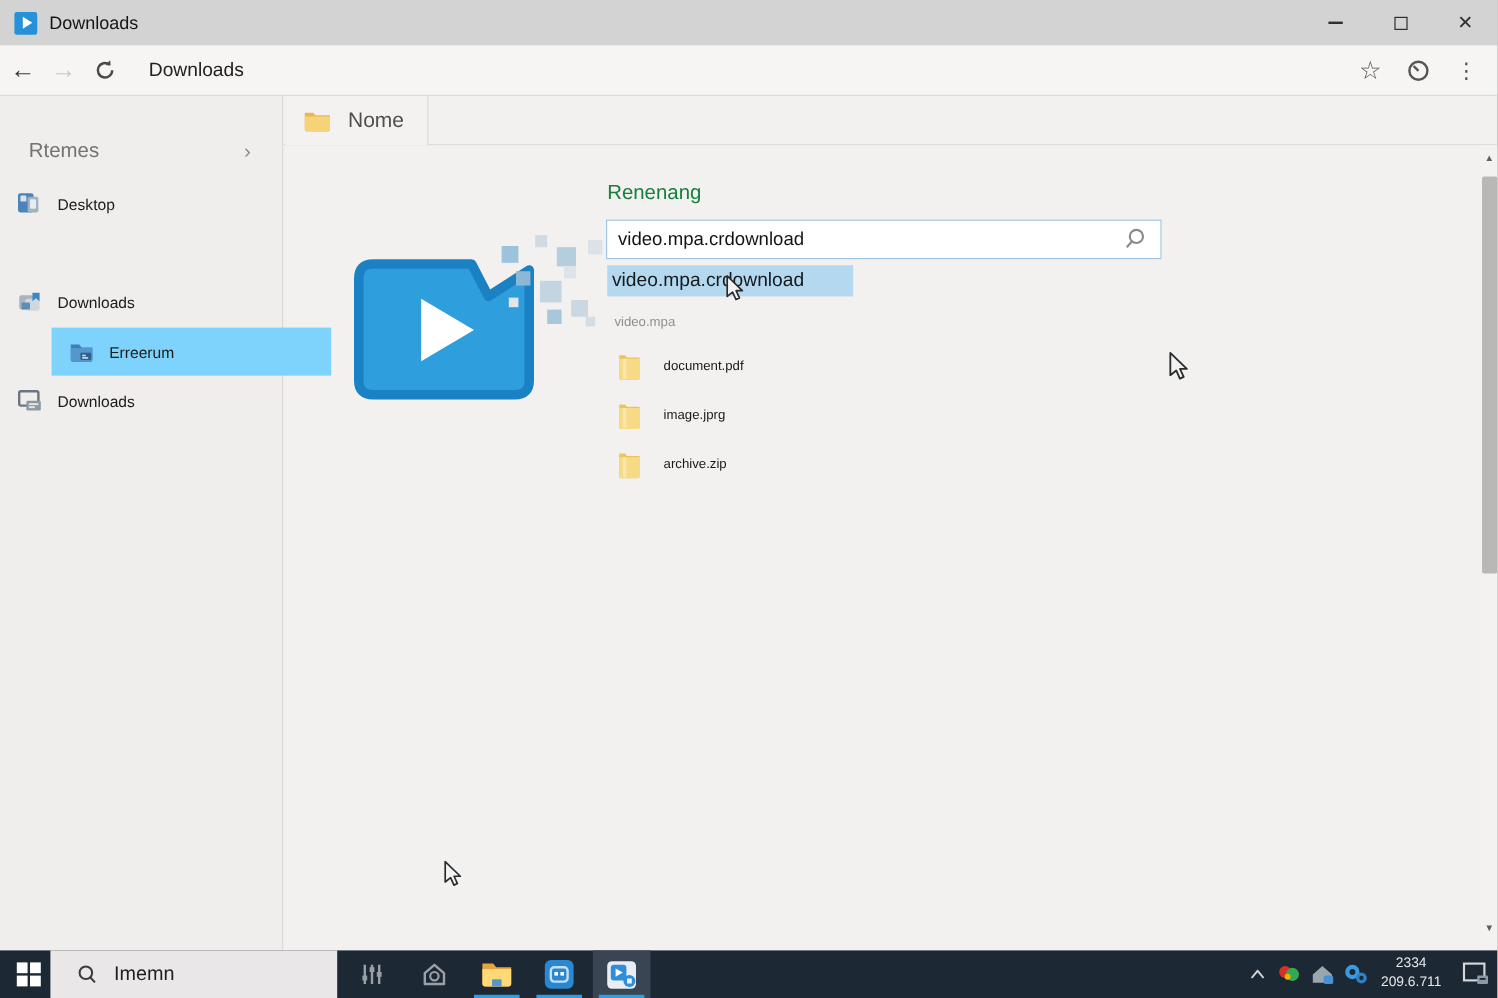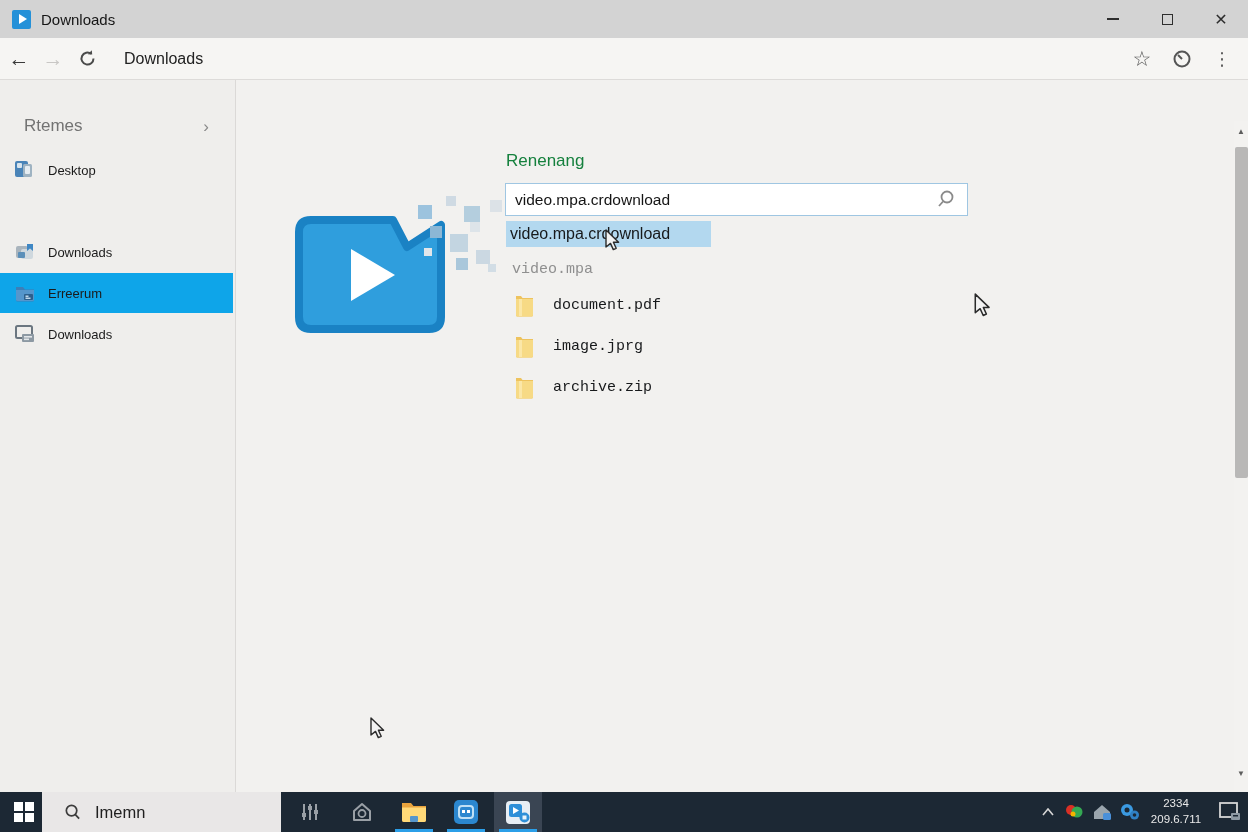--- a/index.html
+++ b/index.html
@@ -27,42 +27,42 @@
   .toolbar-right { position:absolute; right:6px; top:0; height:42px; display:flex; align-items:center; }
   .tb-cell { width:40px; height:42px; display:flex; align-items:center; justify-content:center; color:#555; }
   .star-glyph { font-size:21px; color:#555; }
   .menu-glyph { font-size:18px; color:#555; letter-spacing:0; }
 
   
   .sidebar { position:absolute; left:0; top:80px; width:236px; height:712px; background:#efeeec; border-right:1px solid #dbd9d7; }
   .sb-header { position:absolute; left:24px; top:36px; font-size:17px; color:#737373; }
   .sb-chevron { position:absolute; right:26px; top:37px; font-size:17px; color:#8a8a8a; }
   .sb-item { position:absolute; left:0; width:233px; height:40px; display:flex; align-items:center; }
-  .sb-item.selected { background:#0ea5e9; }
+  .sb-item.selected { background:#7dd3fc;margin-left:43px; }
   .sb-icon { width:24px; height:24px; margin-left:13px; flex:0 0 auto; }
   .sb-label { margin-left:11px; font-size:13px; color:#1b1b1b; }
 
   
   .tabrow { position:absolute; left:236px; top:80px; width:1012px; height:41px; border-bottom:1px solid #dedcda; }
   .tab { position:absolute; left:2px; top:0; width:119px; height:41px; background:#f3f2f0; border-right:1px solid #dedcda; display:flex; align-items:center; }
   .tab-label { margin-left:14px; font-size:17.5px; color:#4e4e4e; }
 
   
   .rename-heading { position:absolute; left:506px; top:151px; font-size:17px; color:#15803d; }
   .rename-input { position:absolute; left:505px; top:183px; width:463px; height:33px; background:#fff; border:1px solid #9fc6e2; font-size:15.5px; color:#141414; padding:0 36px 0 9px; font-family:inherit; }
   .input-search-icon { position:absolute; left:936px; top:189px; }
 
   
   .file-hl { position:absolute; left:506px; top:221px; width:205px; height:26px; background:#b3d8ef; display:flex; align-items:center; }
   .file-hl .fname { margin-left:4px; }
   .fname { font-size:16px; color:#17191b; }
   .fname.muted { color:#8f8f8f; }
   .file-row { position:absolute; display:flex; align-items:center; }
   .folder-sm { flex:0 0 auto; }
-  .file-row .fname { margin-left:19px; font-size:15px;font-family:Liberation Mono, monospace; }
+  .file-row .fname { margin-left:19px; font-size:11px; }
 
   
   .scrollbar { position:absolute; left:1234px; top:121px; width:14px; height:671px; background:#f3f2f0; }
   .scroll-up { position:absolute; left:0; top:6px; width:14px; text-align:center; font-size:8px; color:#5d5d5d; }
   .scroll-thumb { position:absolute; left:1px; top:26px; width:13px; height:331px; background:#b9b8b7; border-radius:2px; }
   .scroll-down { position:absolute; left:0; bottom:14px; width:14px; text-align:center; font-size:8px; color:#5d5d5d; }
 
   
   .taskbar { position:absolute; left:0; top:792px; width:1248px; height:40px; background:#1c2834; }
   .win-start { position:absolute; left:6px; top:0; width:36px; height:40px; display:flex; align-items:center; justify-content:center; }
@@ -164,20 +164,29 @@
       <svg class="sb-icon" viewBox="0 0 24 24">
         <rect x="3" y="4" width="16" height="12" rx="1.5" fill="none" stroke="#6b7680" stroke-width="2"></rect>
         <rect x="9" y="12" width="12" height="8" rx="1" fill="#8d99a3"></rect>
         <rect x="11" y="14" width="8" height="1.6" fill="#e3e7ea"></rect>
         <rect x="11" y="16.5" width="5" height="1.6" fill="#e3e7ea"></rect>
       </svg>
       <div class="sb-label">Downloads</div>
     </div>
   </div>
 
+  <div class="tabrow">
+    <div class="tab">
+      <svg width="23" height="18" viewBox="0 0 23 18" style="margin-left:15px">
+        <path d="M1 2 h7 l2 2 h12 v12 a1.5 1.5 0 0 1 -1.5 1.5 h-18 a1.5 1.5 0 0 1 -1.5 -1.5 Z" fill="#e9b854"></path>
+        <path d="M1 5 h21 v11 a1.5 1.5 0 0 1 -1.5 1.5 h-18 a1.5 1.5 0 0 1 -1.5 -1.5 Z" fill="#f6d376"></path>
+      </svg>
+      <div class="tab-label">Nome</div>
+    </div>
+  </div>
 
   <svg style="position:absolute; left:291px; top:193px;" width="218" height="150" viewBox="0 0 218 150">
     <path d="M 20 27 H 102 L 116 54 L 150 32 V 124 Q 150 136 138 136 H 20 Q 8 136 8 124 V 39 Q 8 27 20 27 Z" fill="#2f9edd" stroke="#1a82c4" stroke-width="8" stroke-linejoin="round"></path>
     <path d="M 60 56 L 60 108 L 104 82 Z" fill="#ffffff"></path>
     <rect x="127" y="12" width="14" height="14" fill="#9cc3de"></rect>
     <rect x="155" y="3" width="10" height="10" fill="#cfdae3"></rect>
     <rect x="173" y="13" width="16" height="16" fill="#b4cede"></rect>
     <rect x="199" y="7" width="12" height="12" fill="#dce2e7"></rect>
     <rect x="139" y="33" width="12" height="12" fill="#8cb7d5"></rect>
     <rect x="159" y="41" width="18" height="18" fill="#c3d5e1"></rect>

